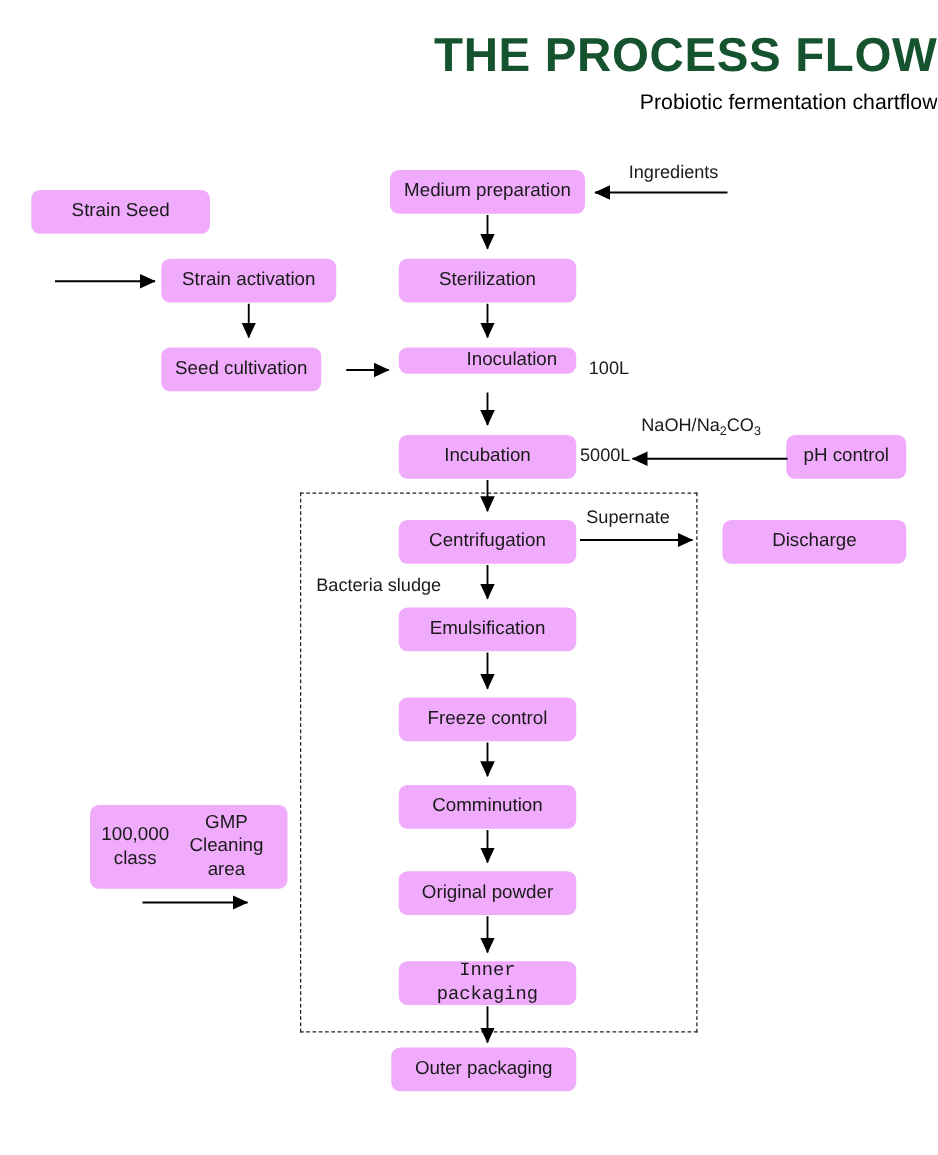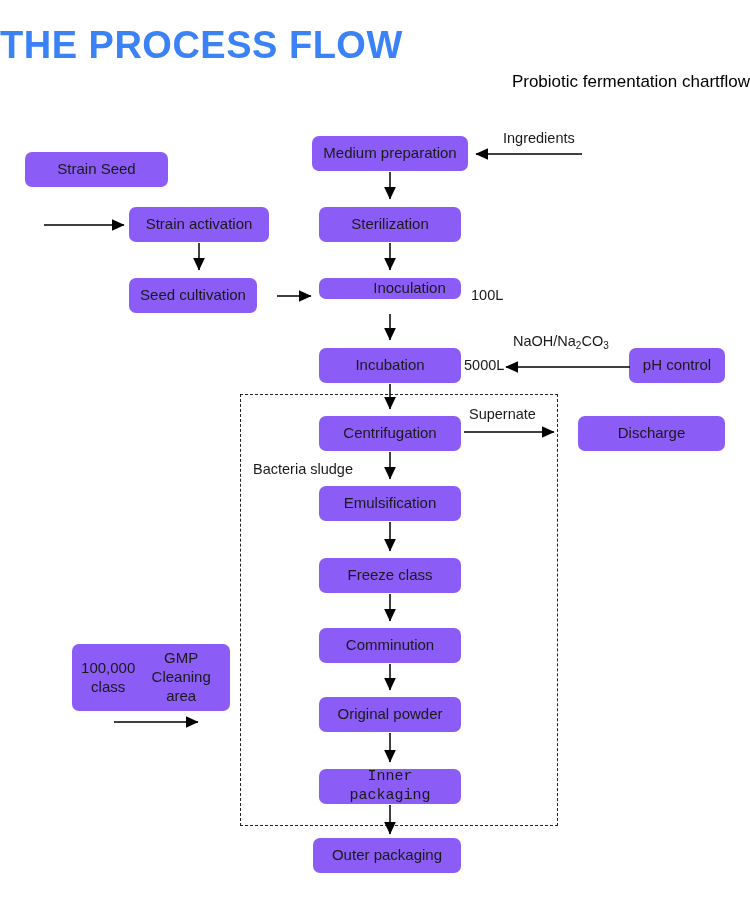--- a/index.html
+++ b/index.html
@@ -17,39 +17,39 @@
     height: 924px;
     background: #ffffff;
     overflow: hidden;
   }
   
   .title {
     position: absolute;
     left: 0;
     top: 24px;
     width: 750px;
-    text-align: left;
+    text-align: right;
     font-size: 38px;
     font-weight: bold;
     letter-spacing: 0.5px;
-    color: #3b82f6;
+    color: #14532d;
   }
   .subtitle {
     position: absolute;
     left: 0;
     top: 72px;
     width: 750px;
     text-align: right;
     font-size: 17px;
     color: #000000;
   }
   
   .node {
     position: absolute;
-    background: #8b5cf6;
+    background: #f0abfc;
     border-radius: 7px;
     display: flex;
     align-items: center;
     justify-content: center;
     text-align: center;
     font-size: 15px;
     line-height: 1.25;
     color: #1a1a1a;
     box-sizing: border-box;
     padding: 0 6px;
@@ -104,21 +104,21 @@
   <div class="node" style="left:319px; top:207px; width:142px; height:35px;">Sterilization</div>
 
   <div class="node" style="left:319px; top:278px; width:142px; height:21px;padding-left:45px;">Inoculation</div>
 
   <div class="node" style="left:319px; top:348px; width:142px; height:35px;">Incubation</div>
 
   <div class="node" style="left:319px; top:416px; width:142px; height:35px;">Centrifugation</div>
 
   <div class="node" style="left:319px; top:486px; width:142px; height:35px;">Emulsification</div>
 
-  <div class="node" style="left:319px; top:558px; width:142px; height:35px;">Freeze class</div>
+  <div class="node" style="left:319px; top:558px; width:142px; height:35px;">Freeze control</div>
 
   <div class="node" style="left:319px; top:628px; width:142px; height:35px;">Comminution</div>
 
   <div class="node" style="left:319px; top:697px; width:142px; height:35px;">Original powder</div>
 
   <div class="node" style="left:319px; top:769px; width:142px; height:35px;font-family:Liberation Mono, monospace;">Inner packaging</div>
 
   <div class="node" style="left:313px; top:838px; width:148px; height:35px;">Outer packaging</div>
 
   <div class="node" style="left:629px; top:348px; width:96px; height:35px;">pH control</div>

